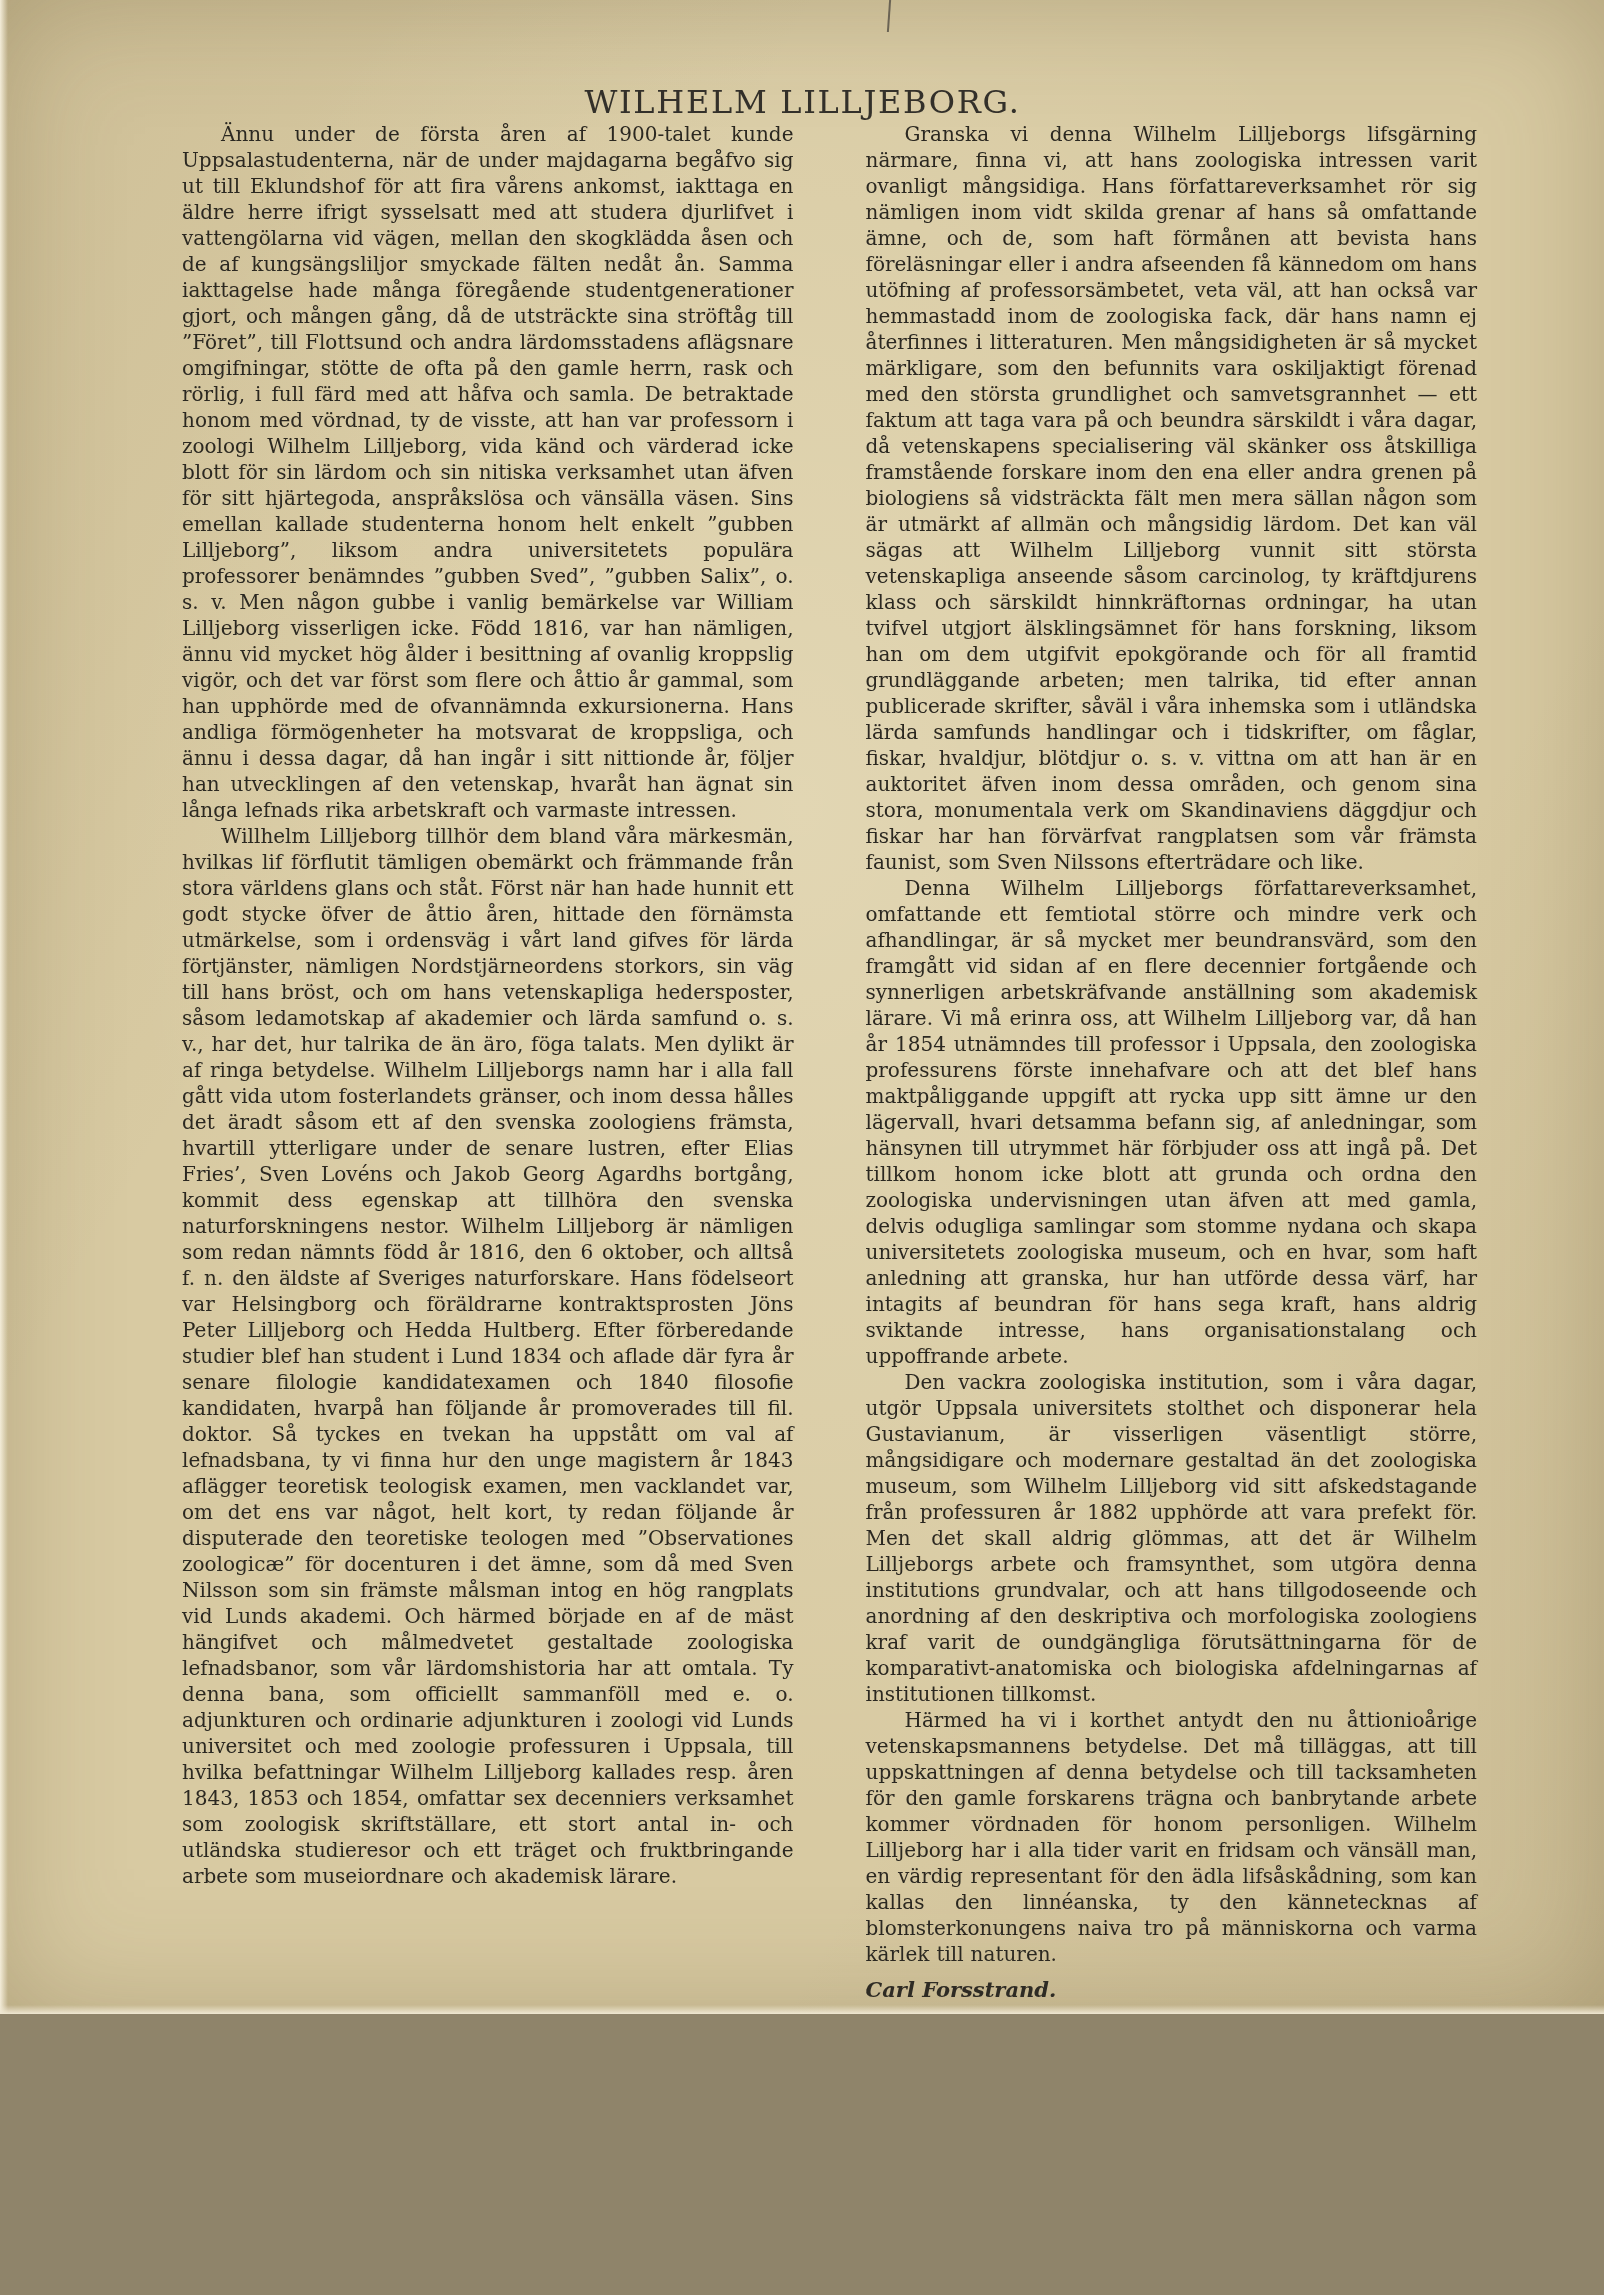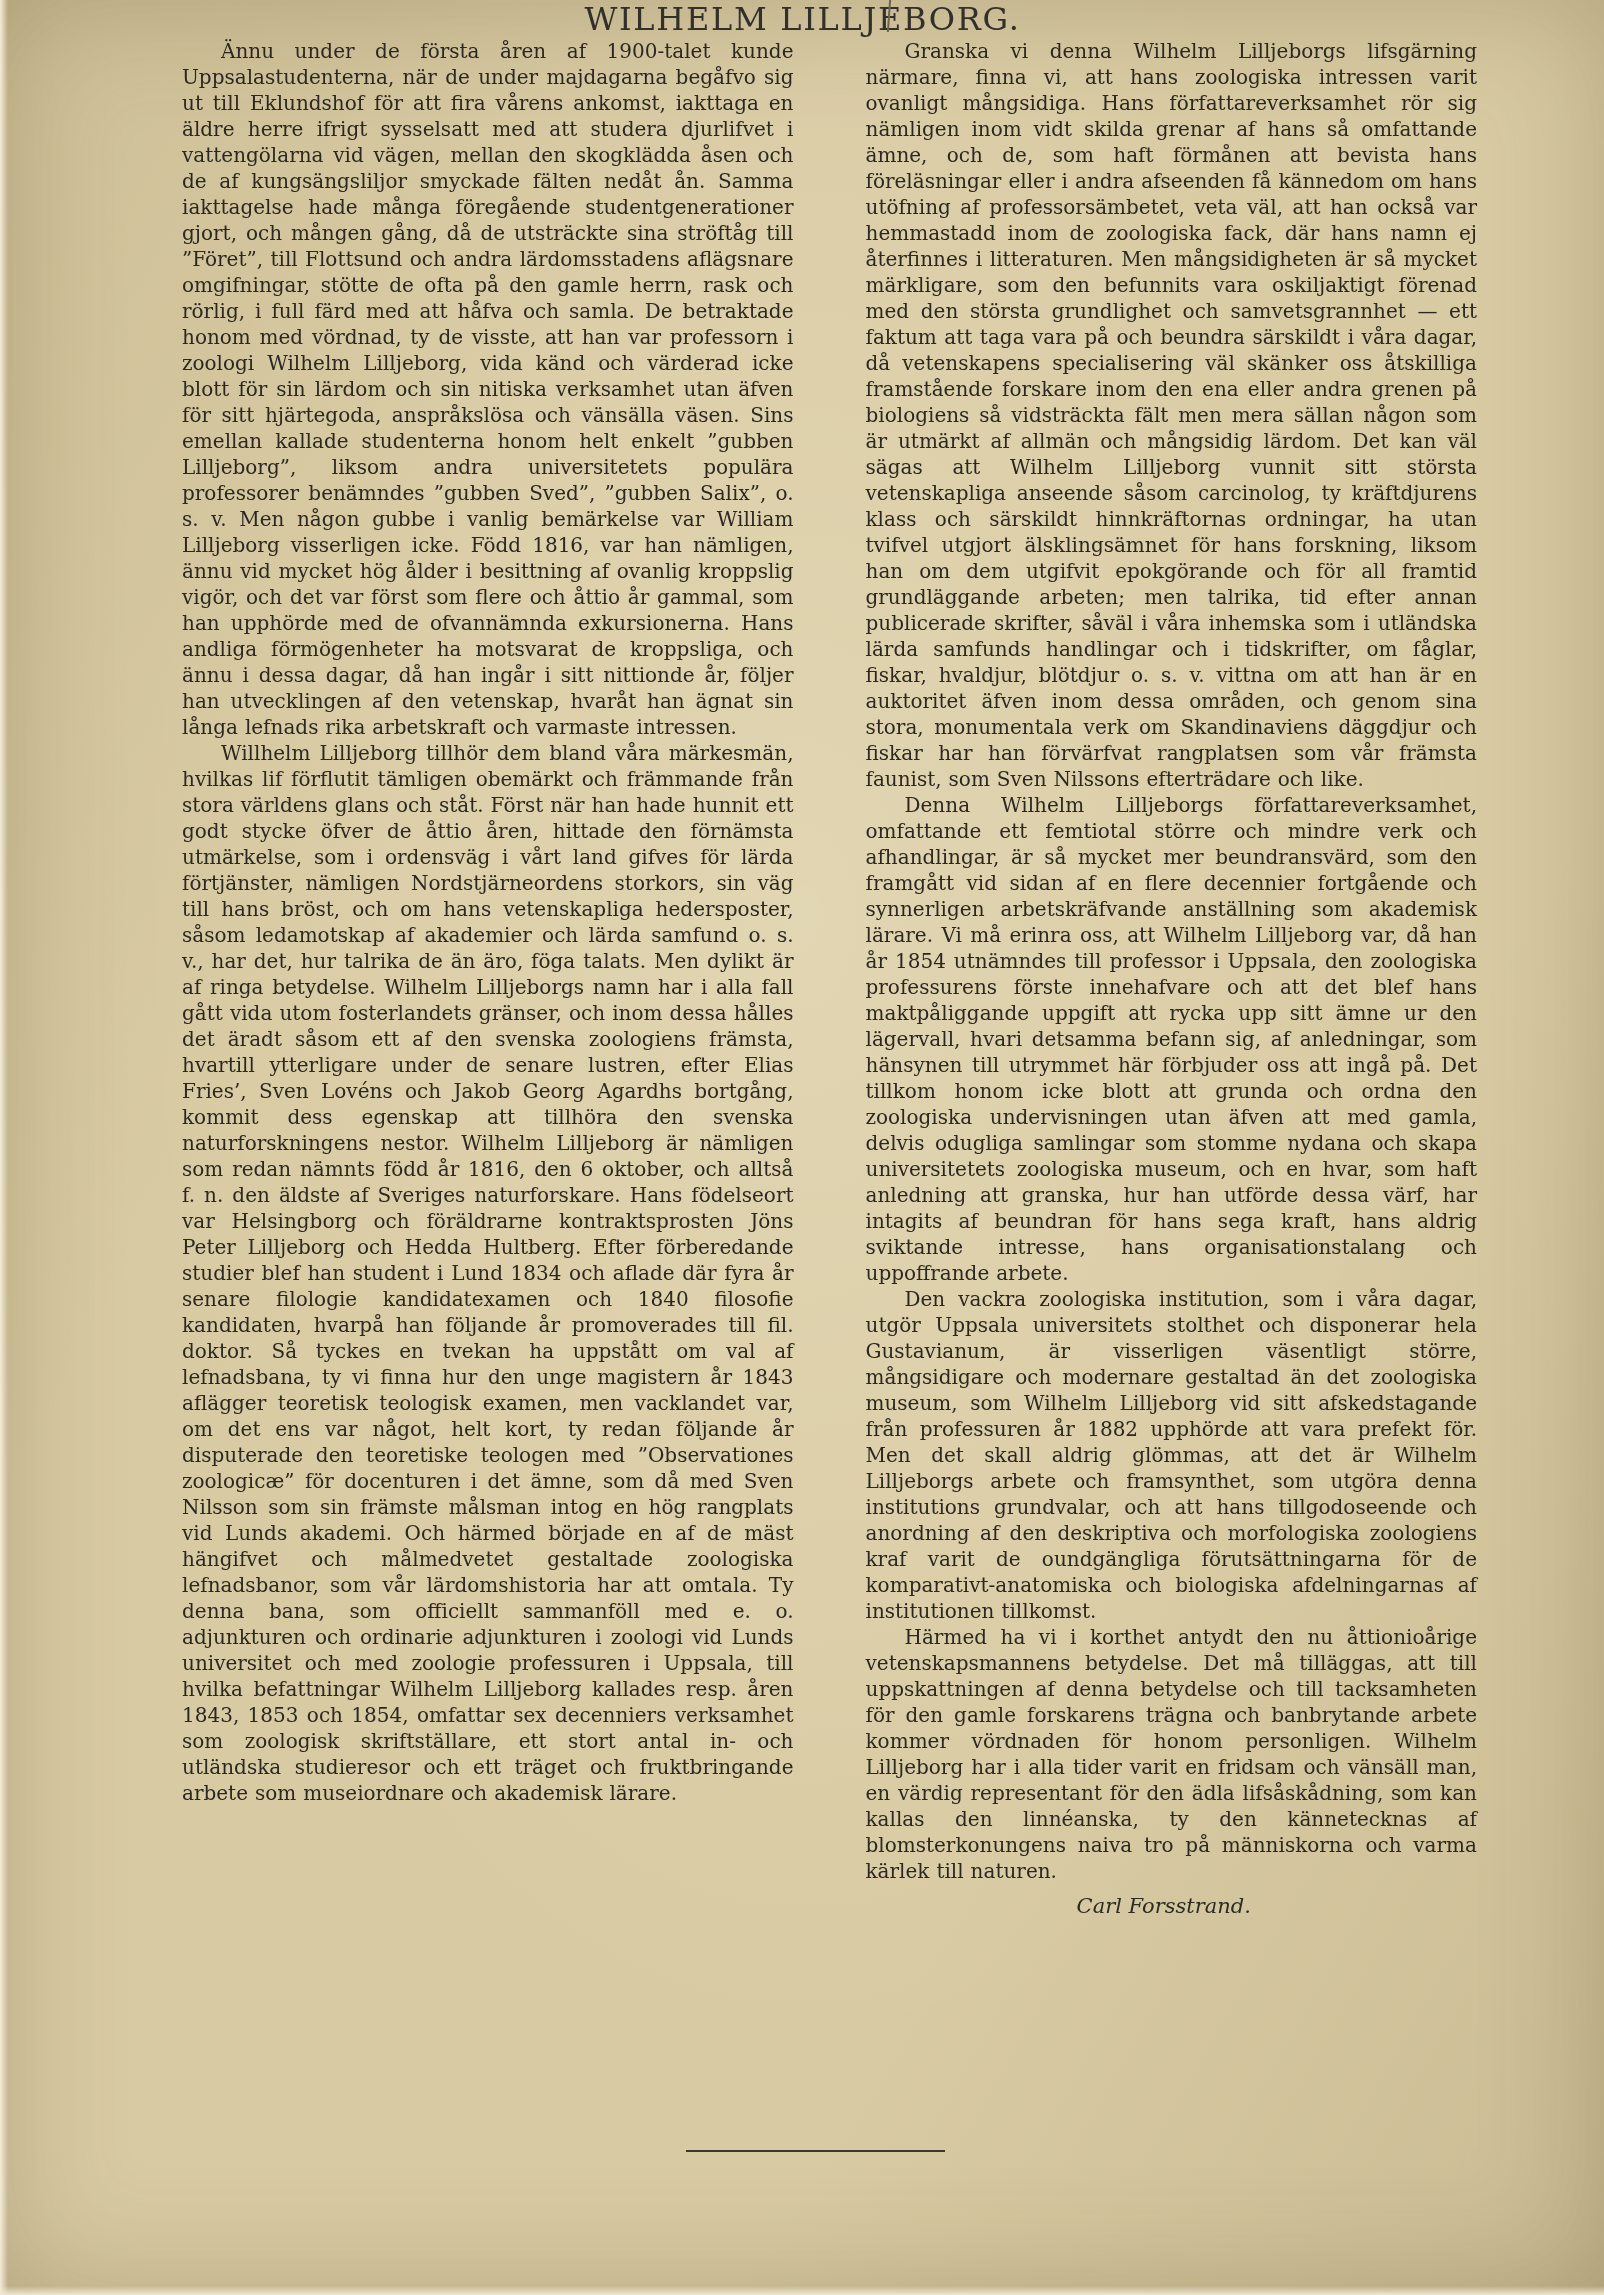--- a/index.html
+++ b/index.html
@@ -3,31 +3,32 @@
 <meta charset="utf-8">
 <style>
   html, body {
     margin: 0;
     padding: 0;
     background: #8f846a;
   }
   .page {
     position: relative;
     width: 1605px;
-    height: 2295px;
+    height: 2014px;
     margin: 0 auto;
     background-color: var(--paper, #d8caa2);
     background-image:
       radial-gradient(ellipse at 50% 40%, rgba(255,250,230,0.25), rgba(0,0,0,0) 60%),
       linear-gradient(120deg, rgba(120,100,60,0.10), rgba(0,0,0,0) 30%, rgba(0,0,0,0) 70%, rgba(120,100,60,0.14));
     box-shadow: inset 0 0 121px rgba(92,76,40,0.30);
     overflow: hidden;
     font-family: "DejaVu Serif", "Liberation Serif", serif;
     color: var(--ink, #2b2821);
     box-sizing: border-box;
+    padding-top: 83px;
   }
   .page::before {
     content: "";
     position: absolute;
     left: 0; top: 0; bottom: 0;
     width: 7.7px;
     background: linear-gradient(to right, #f3ecd8, rgba(243,236,216,0));
   }
   .page::after {
     content: "";
@@ -78,24 +79,24 @@
     line-height: 26px;
     text-align: justify;
     text-indent: 39px;
     hyphens: auto;
     -webkit-hyphens: auto;
     word-spacing: 0.6px;
     color: var(--ink, #2b2821);
   }
   .signature {
     margin: 10px 15px 0 0;
-    text-align: center;
+    text-align: left;
     font-size: 21px;
     font-style: italic;
-    font-weight: 400;
+    font-weight: 700;
     color: #2e2b24;
   }
   .bottom-rule {
     position: absolute;
     left: 686px;
     top: 2150px;
     width: 259px;
     height: 2.2px;
     background: #3c382d;
   }

